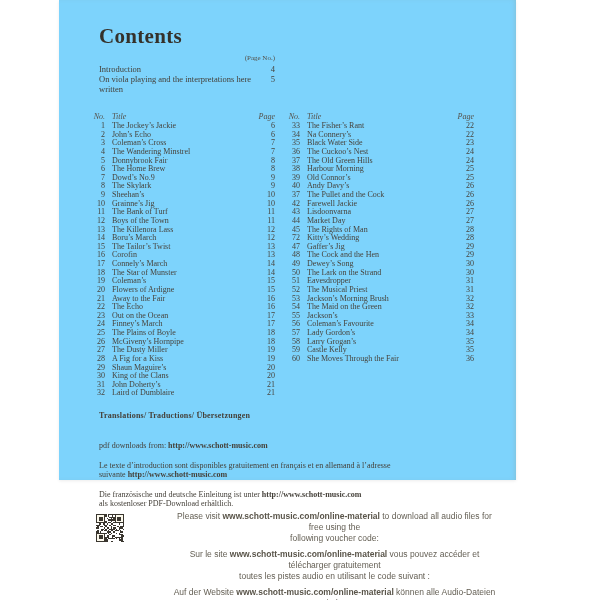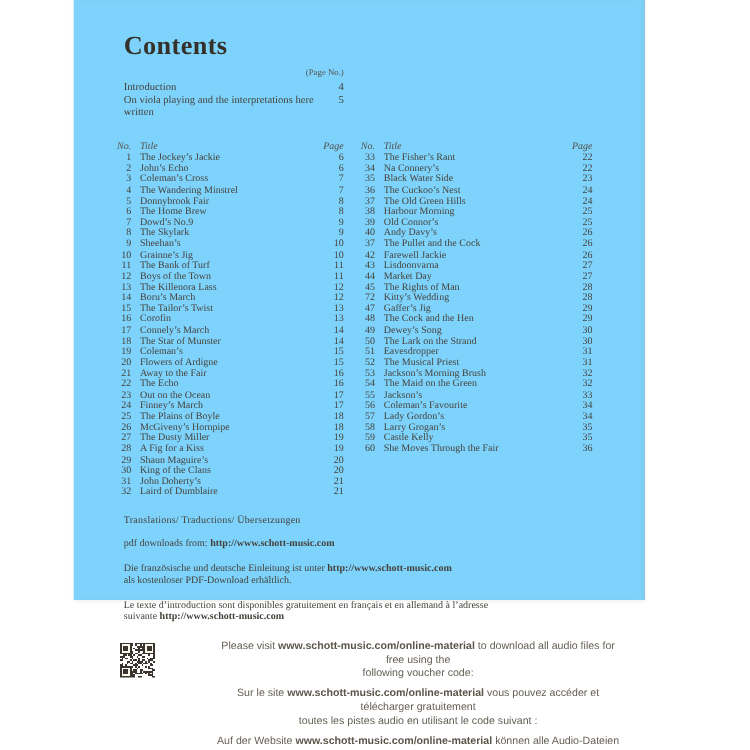--- a/index.html
+++ b/index.html
@@ -38,21 +38,21 @@
   .toc-col.right{left:227px;width:188px;}
   .toc-head{display:flex;font-style:italic;color:#55514a;height:10px;}
   .toc-row{display:flex;height:8.63px;line-height:8.63px;}
   .toc-no{width:14px;text-align:right;flex:0 0 auto;}
   .toc-title{flex:1;padding-left:7px;white-space:nowrap;overflow:hidden;}
   .toc-page{flex:0 0 auto;text-align:right;min-width:14px;}
   .translations{
     position:absolute;left:40px;top:411px;width:320px;
     font-size:8px;color:#45413a;line-height:9.5px;
   }
-  .translations .t-head{font-weight:normal;letter-spacing:0.2px;}
+  .translations .t-head{font-weight:bold;margin-bottom:11px;letter-spacing:0.2px;}
   .translations p{margin:0 0 10px 0;}
   .translations b{font-weight:bold;}
   .footer{
     position:absolute;left:37px;top:511px;width:400px;
     font-family:"Liberation Sans","DejaVu Sans",sans-serif;
     font-size:8.5px;color:#635e53;line-height:11px;
   }
   .footer .qr{position:absolute;left:0;top:3px;width:28px;height:28px;}
   .footer .ftext{margin-left:77px;}
   .footer p{margin:0 0 5px 0;text-align:center;}
@@ -390,22 +390,22 @@
       <div class="toc-row">
         <span class="toc-no">60</span>
         <span class="toc-title">She Moves Through the Fair</span>
         <span class="toc-page">36</span>
       </div>
     </div>
 
   <div class="translations">
     <div class="t-head">Translations/ Traductions/ Übersetzungen</div>
     <p><br><span>pdf downloads from: </span><b>http://www.schott-music.com</b></p>
+    <p><span>Le texte d’introduction sont disponibles gratuitement en français et en allemand à l’adresse</span><br><span>suivante </span><b>http://www.schott-music.com</b></p>
     <p><span>Die französische und deutsche Einleitung ist unter </span><b>http://www.schott-music.com</b><br><span>als kostenloser PDF-Download erhältlich.</span></p>
-    <p><span>Le texte d’introduction sont disponibles gratuitement en français et en allemand à l’adresse</span><br><span>suivante </span><b>http://www.schott-music.com</b></p>
   </div>
 
   <div class="footer">
     <svg class="qr" viewBox="0 0 21 21" shape-rendering="crispEdges">
         <g fill="#3a362f">
           <rect x="7" y="0" width="1" height="1"></rect>
           <rect x="9" y="0" width="1" height="1"></rect>
           <rect x="10" y="0" width="1" height="1"></rect>
           <rect x="11" y="0" width="1" height="1"></rect>
           <rect x="12" y="0" width="1" height="1"></rect>

